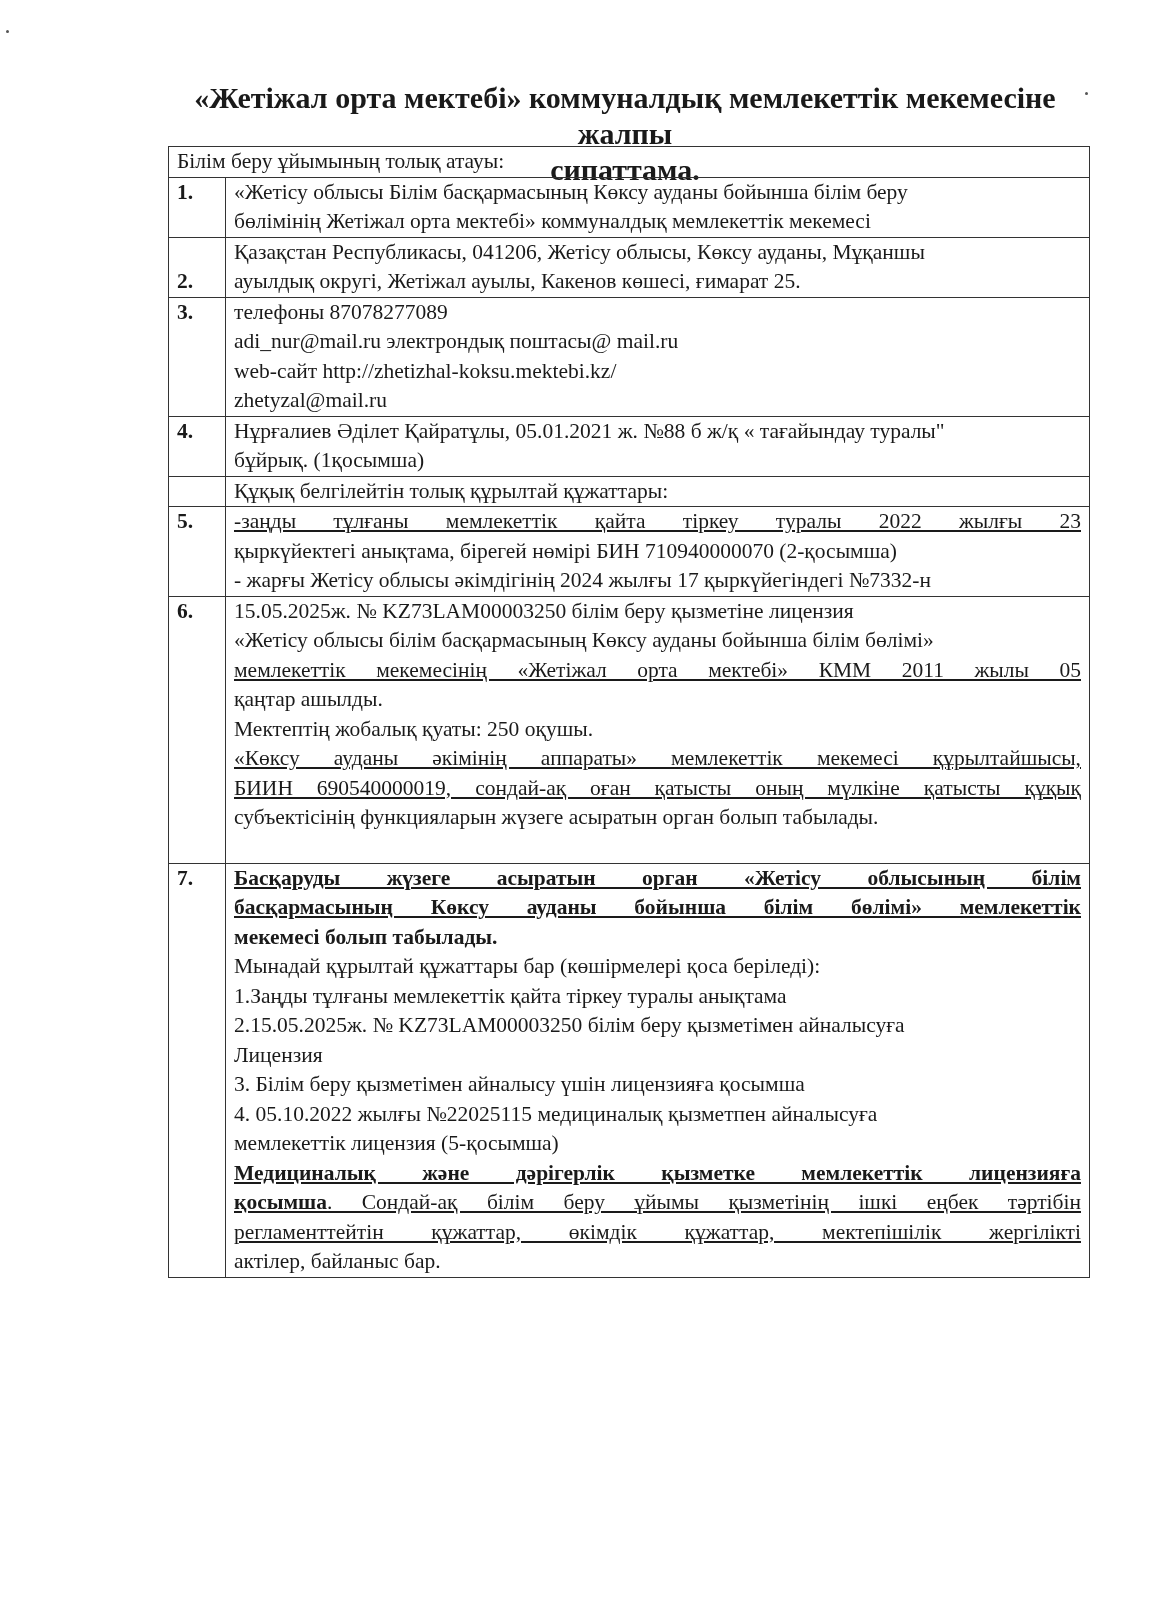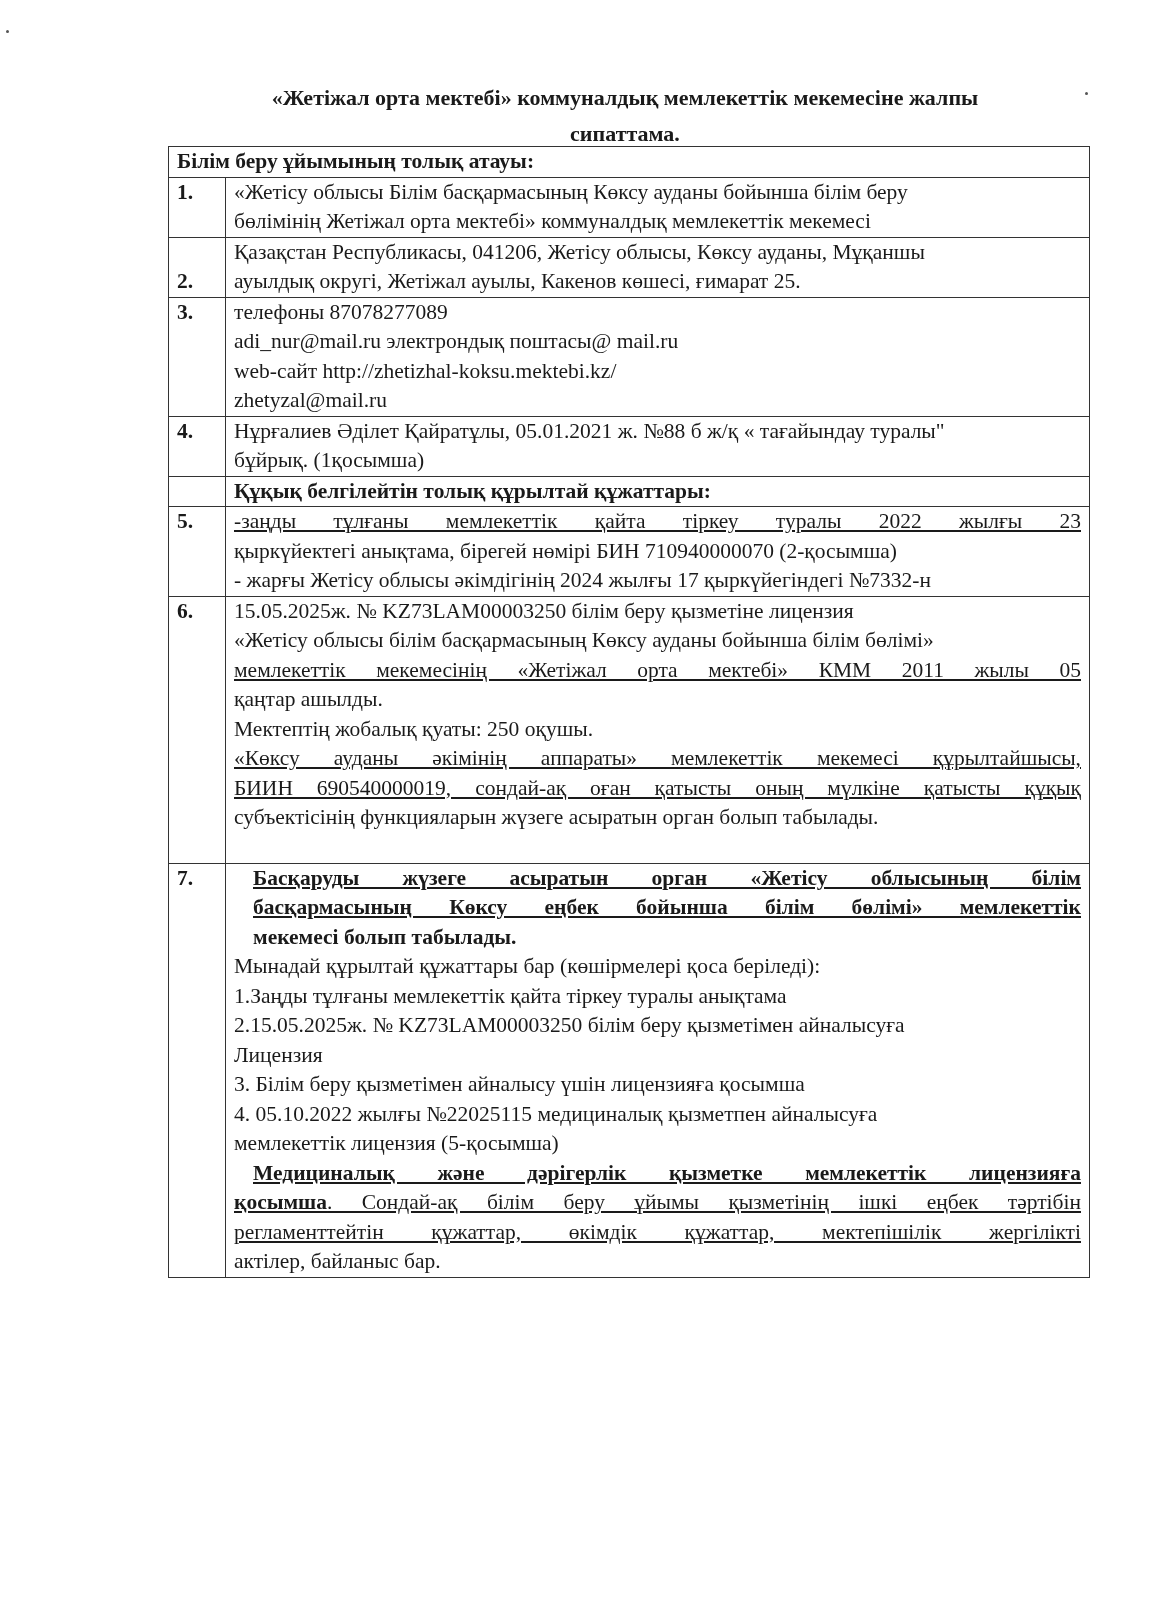--- a/index.html
+++ b/index.html
@@ -3,30 +3,30 @@
 <meta charset="utf-8">
 <style>
   html, body { margin: 0; padding: 0; }
   body {
     width: 1162px; height: 1600px; background: #ffffff;
     font-family: "Liberation Serif", serif; color: #1a1a1a;
     position: relative; overflow: hidden;
   }
   .page-title {
     position: absolute; left: 160px; top: 80px; width: 930px;
-    text-align: center; font-weight: bold; font-size: 22px; line-height: 36px;
+    text-align: center; font-weight: bold; font-size: 30px; line-height: 36px;
   }
   table.info {
     position: absolute; left: 168px; top: 146px; width: 922px;
     border-collapse: collapse; font-size: 21.5px; line-height: 29.5px;
   }
   table.info td { border: 1.5px solid #333; padding: 0 8px; vertical-align: top; }
   td.num { width: 40px; font-weight: bold; padding-left: 10px; }
-  td.section { font-weight: bold; margin-top: 44px; }
-  .bold { font-weight: bold; margin-left: 19px; }
+  td.section { font-weight: normal; margin-top: 44px; }
+  .bold { font-weight: bold; }
   .line { display: block; }
   .jline { display: block; text-align: justify; text-align-last: justify; text-decoration: underline; }
   .row2-num { vertical-align: bottom !important; }
   .speck { position: absolute; width: 3px; height: 3px; background: #555; border-radius: 50%; }
 </style>
 </head>
 <body>
 
 <div class="page-title">
   <div>«Жетіжал орта мектебі»  коммуналдық мемлекеттік  мекемесіне  жалпы</div>
@@ -97,21 +97,21 @@
       <span class="jline">«Көксу ауданы әкімінің аппараты» мемлекеттік мекемесі құрылтайшысы,</span>
       <span class="jline">БИИН 690540000019, сондай-ақ оған қатысты оның мүлкіне қатысты құқық</span>
       <span class="line">субъектісінің функцияларын жүзеге асыратын орган болып табылады.</span>
     </td>
   </tr>
 
   <tr>
     <td class="num">7.</td>
     <td>
       <span class="jline bold">Басқаруды жүзеге асыратын орган «Жетісу облысының білім</span>
-      <span class="jline bold">басқармасының Көксу еңбек бойынша білім бөлімі» мемлекеттік</span>
+      <span class="jline bold">басқармасының Көксу ауданы бойынша білім бөлімі» мемлекеттік</span>
       <span class="line bold">мекемесі болып табылады.</span>
       <span class="line">Мынадай құрылтай құжаттары бар (көшірмелері қоса беріледі):</span>
       <span class="line">1.Заңды тұлғаны мемлекеттік қайта тіркеу туралы анықтама</span>
       <span class="line">2.15.05.2025ж. № KZ73LAM00003250 білім беру қызметімен айналысуға</span>
       <span class="line">Лицензия</span>
       <span class="line">3. Білім беру қызметімен айналысу үшін лицензияға қосымша</span>
       <span class="line">4. 05.10.2022 жылғы №22025115 медициналық қызметпен айналысуға</span>
       <span class="line">мемлекеттік лицензия (5-қосымша)</span>
       <span class="jline bold">Медициналық және дәрігерлік қызметке мемлекеттік лицензияға</span>
       <span class="jline"><b>қосымша</b><span>. Сондай-ақ білім беру ұйымы қызметінің ішкі еңбек тәртібін</span></span>

